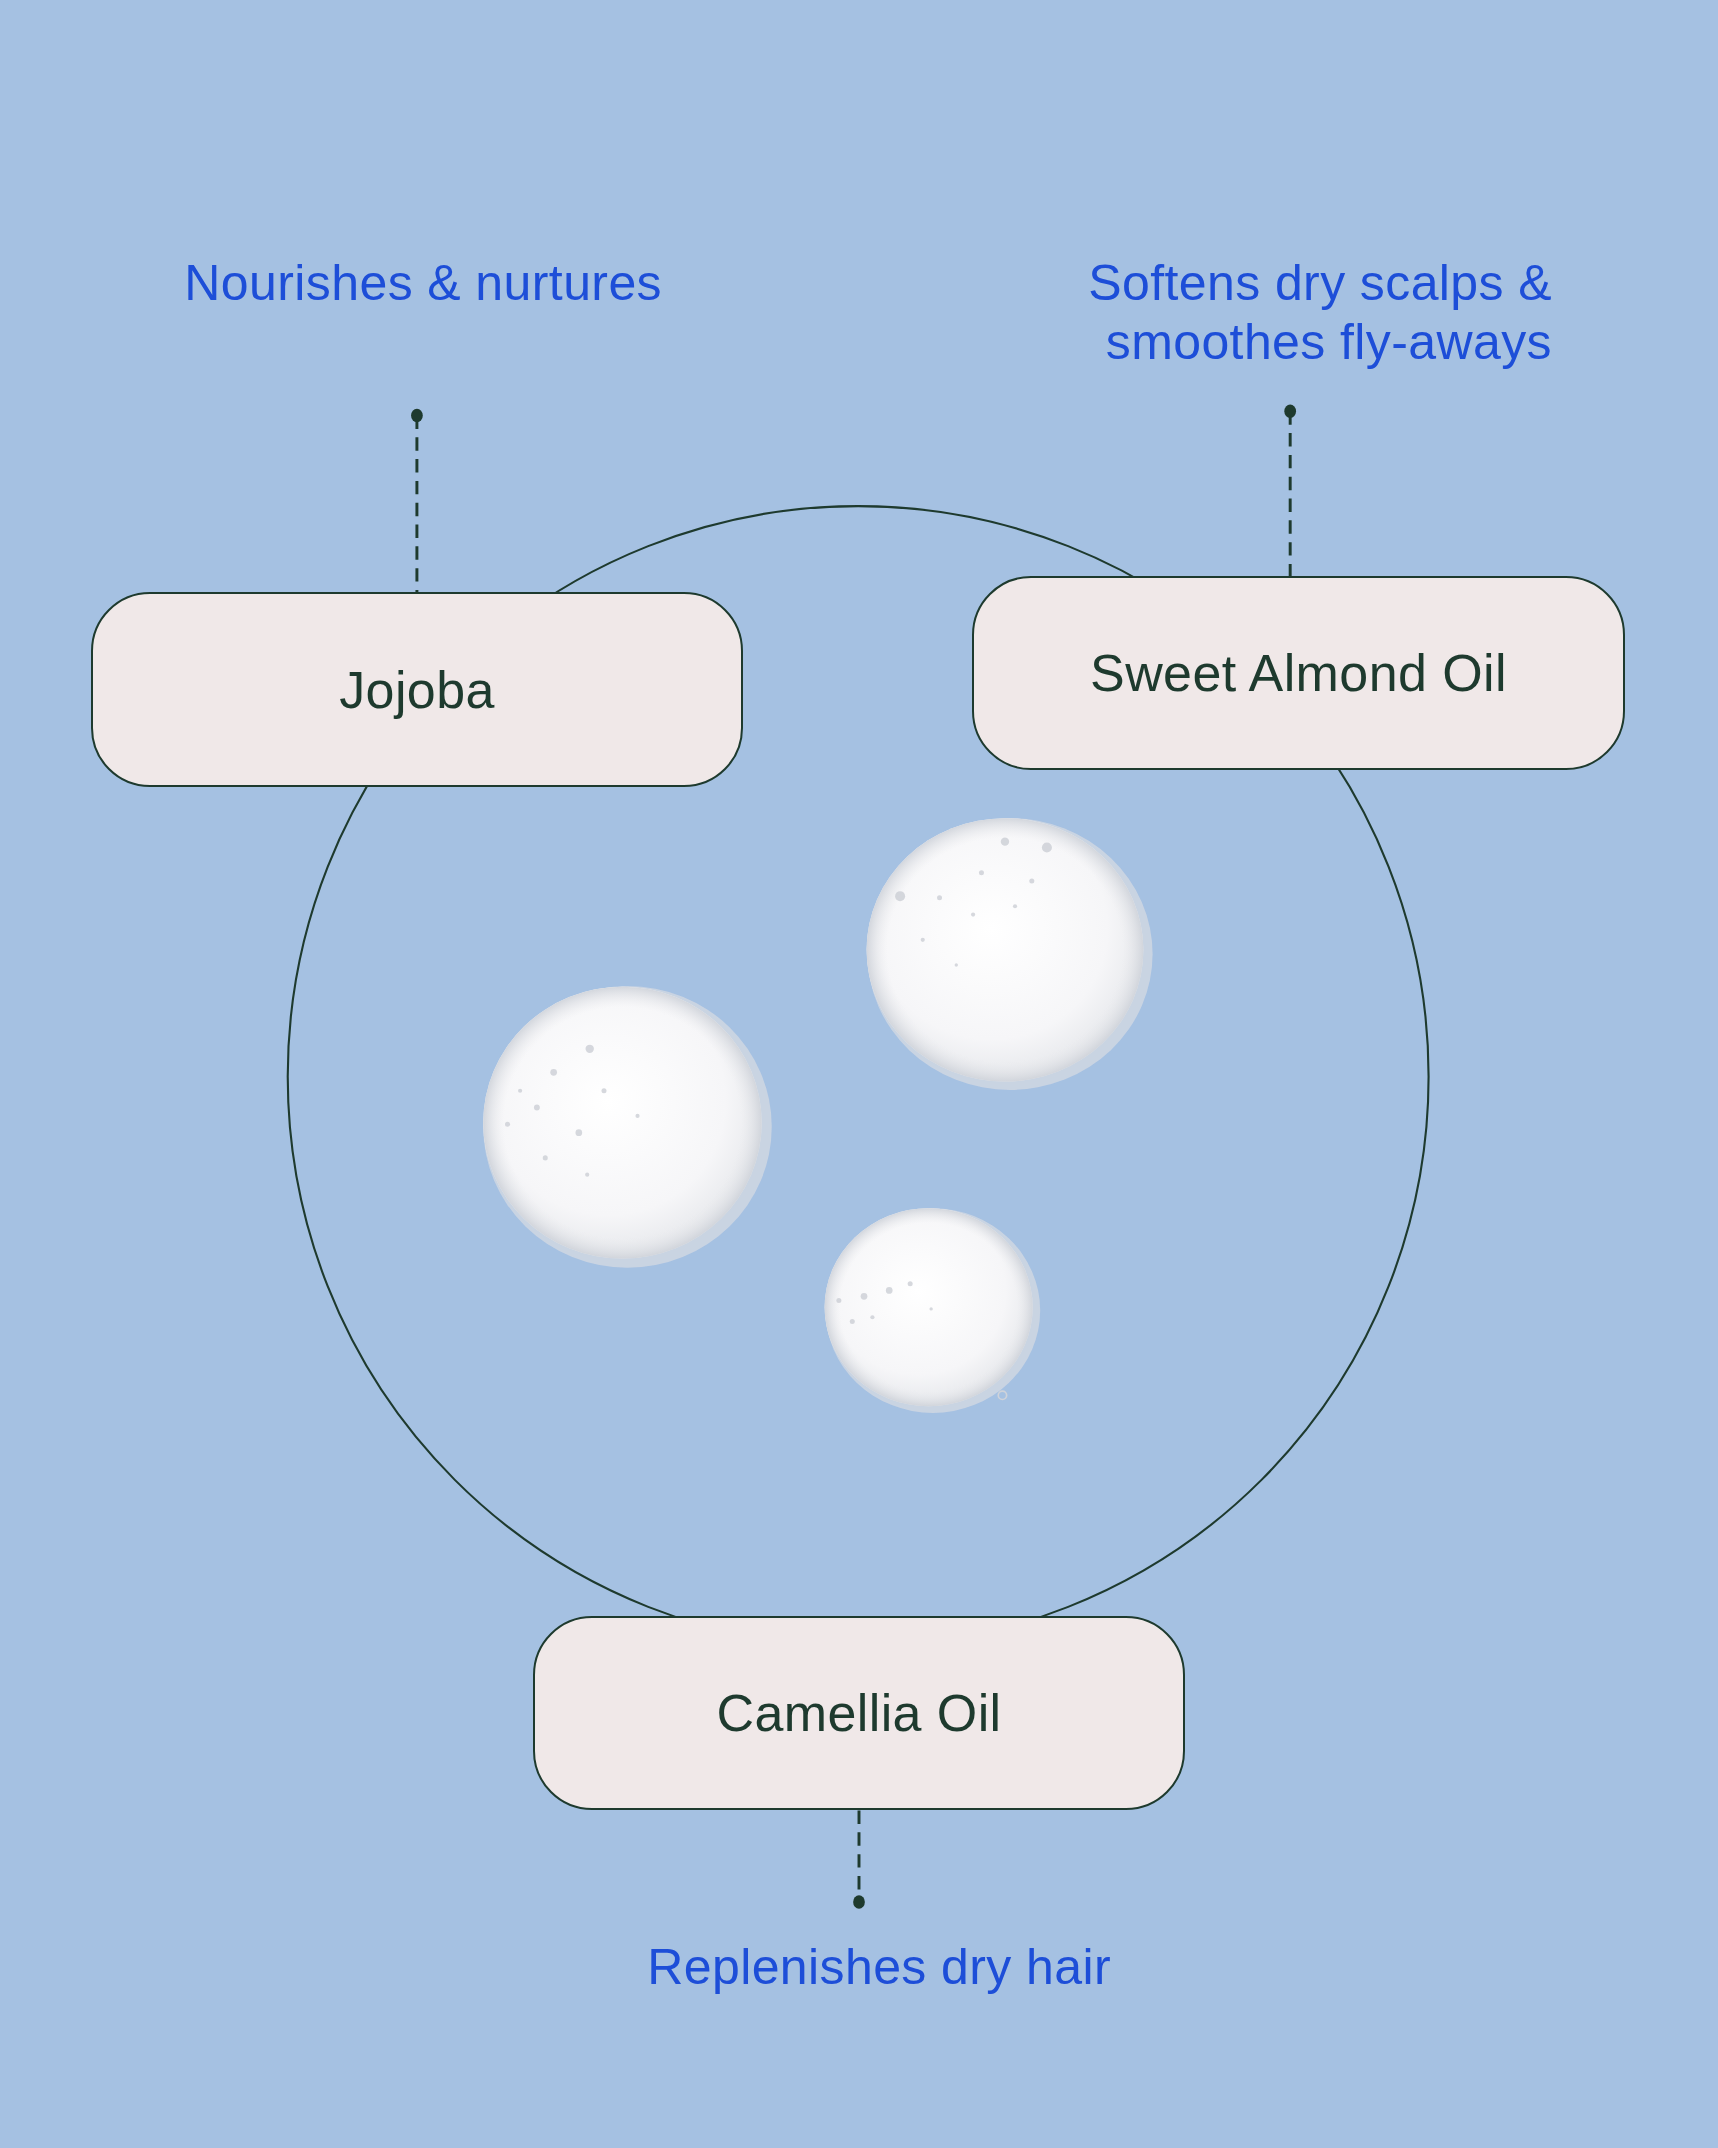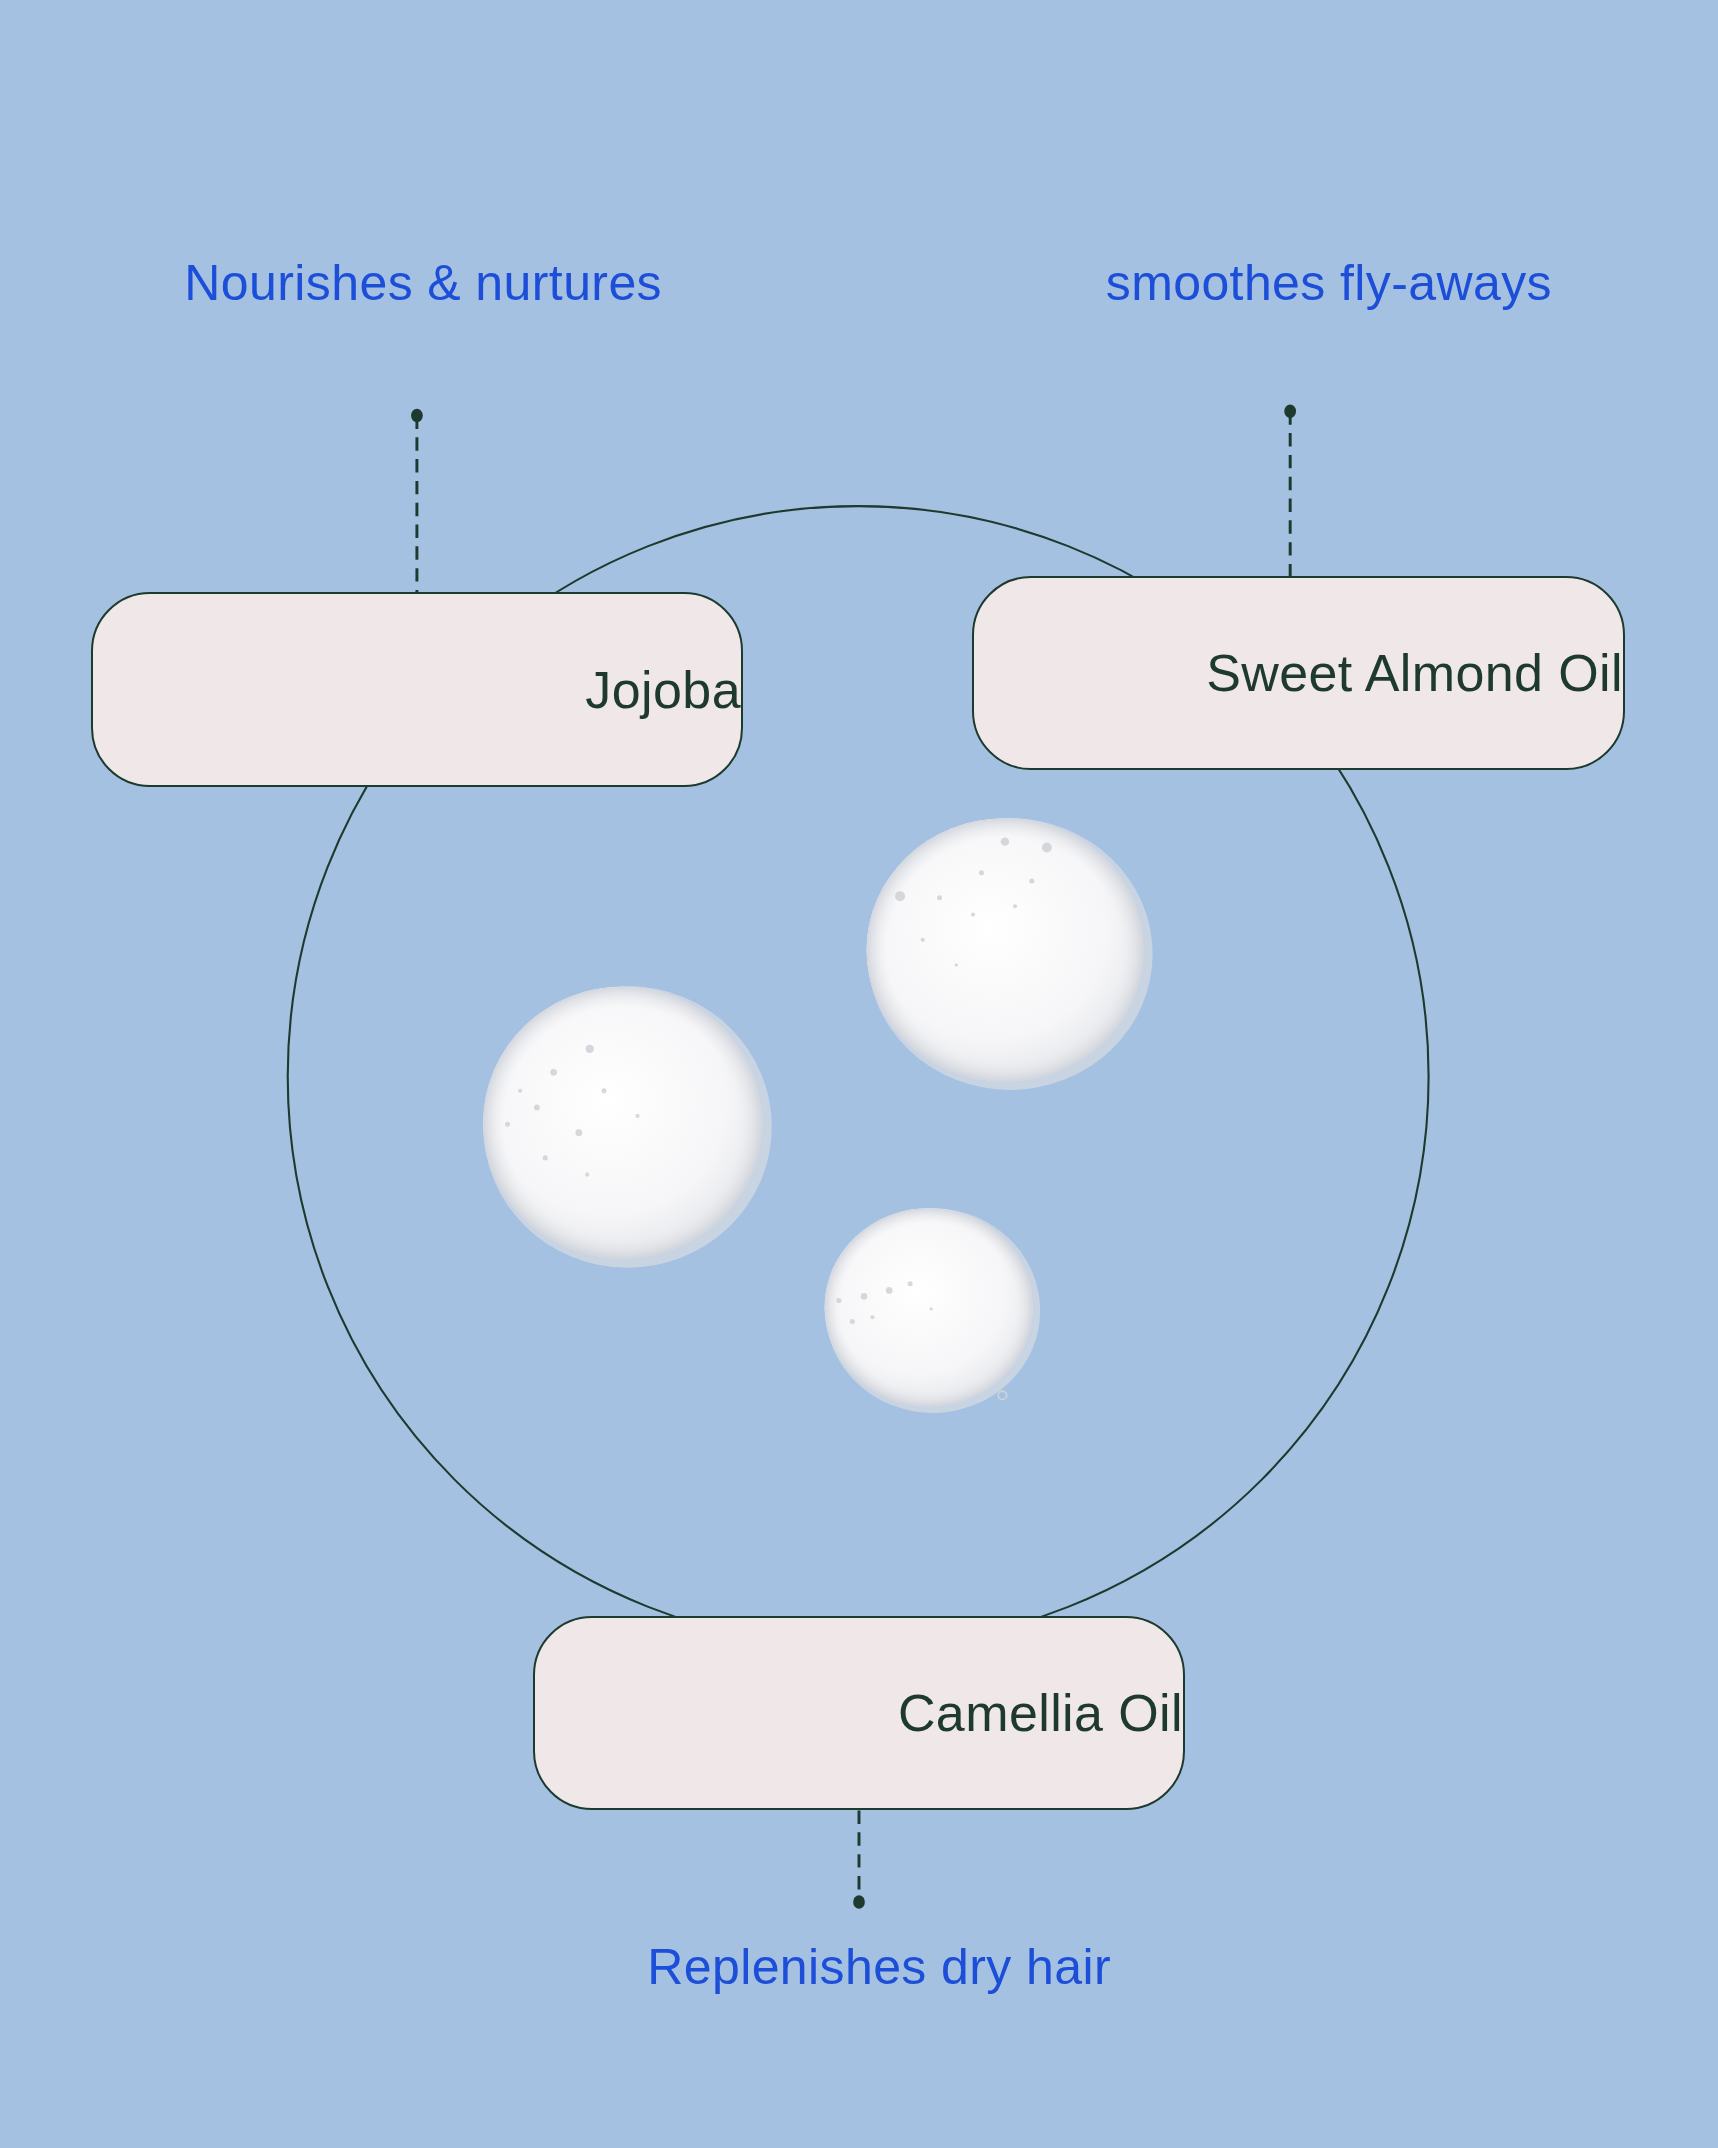--- a/index.html
+++ b/index.html
@@ -20,21 +20,21 @@
       color: #1d4ed8;
       white-space: nowrap;
     }
     .benefit span { display: block; }
     .ingredient-box {
       position: absolute;
       background: #f0e8e8;
       border: 2.1px solid #1e3a2e;
       border-radius: 59px;
       box-sizing: border-box;
-      display: flex; align-items: center; justify-content: flex-end;
+      display: flex; align-items: center; justify-content: center;
       font-size: 52px;
       letter-spacing: 0.4px;
       color: #1e3a2e;
     }
   </style>
 </head>
 <body>
 
 <svg class="canvas" width="1718" height="2148" viewBox="0 0 2048 2560">
   <defs>
@@ -119,20 +119,21 @@
     </g>
     <circle cx="1195" cy="1663" r="5" fill="none" stroke="#cfd3da" stroke-width="2"></circle>
   </g>
 </svg>
 
 <div class="benefit" style="left: 159px; top: 254px; width: 503px;">
   <span>Nourishes &amp; nurtures</span>
 </div>
 
 <div class="benefit" style="left: 1032px; top: 254px; width: 520px;">
+  <span>Softens dry scalps &amp;</span>
   <span>smoothes fly-aways</span>
 </div>
 
 <div class="benefit" style="left: 608px; top: 1938px; width: 503px;">
   <span>Replenishes dry hair</span>
 </div>
 
 <div class="ingredient-box" style="left: 91px; top: 592px; width: 652px; height: 195px;">
   <span>Jojoba</span>
 </div>

